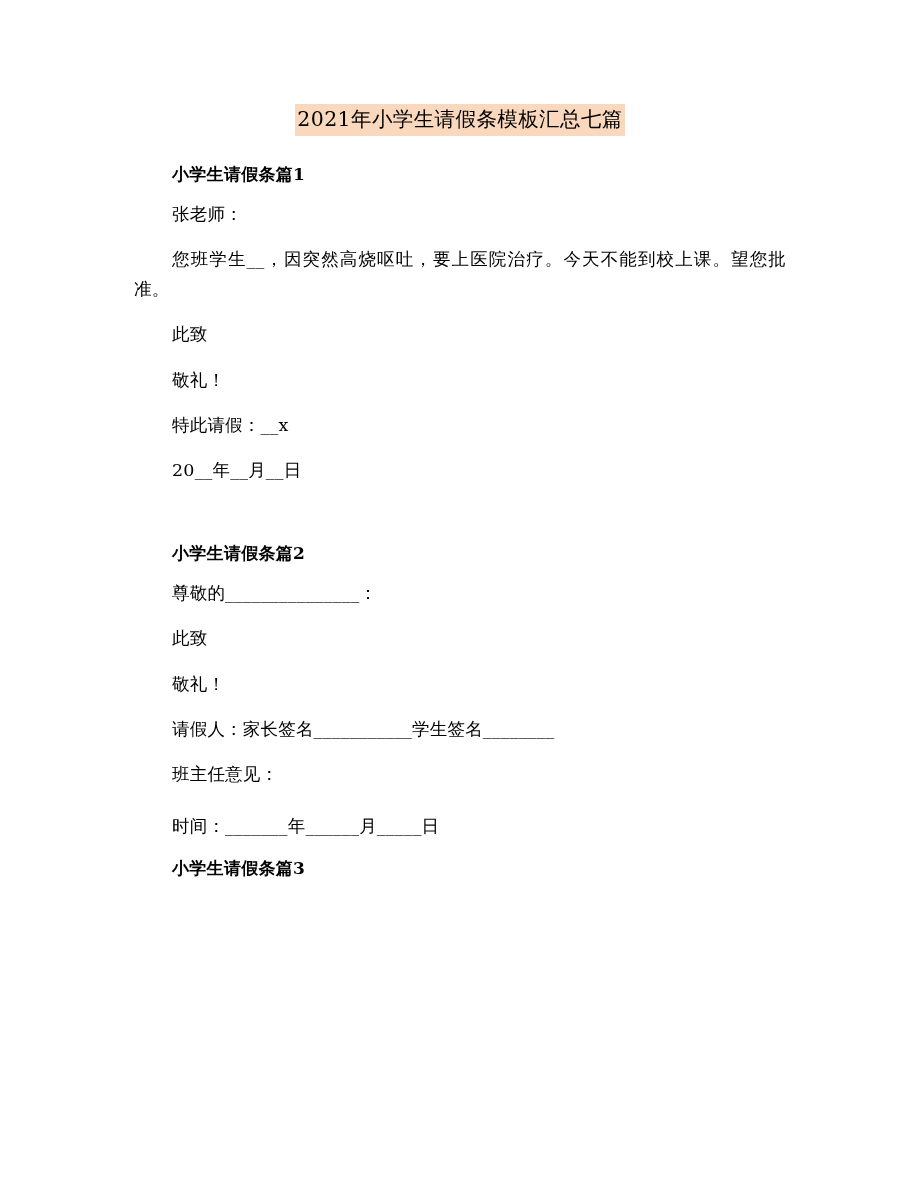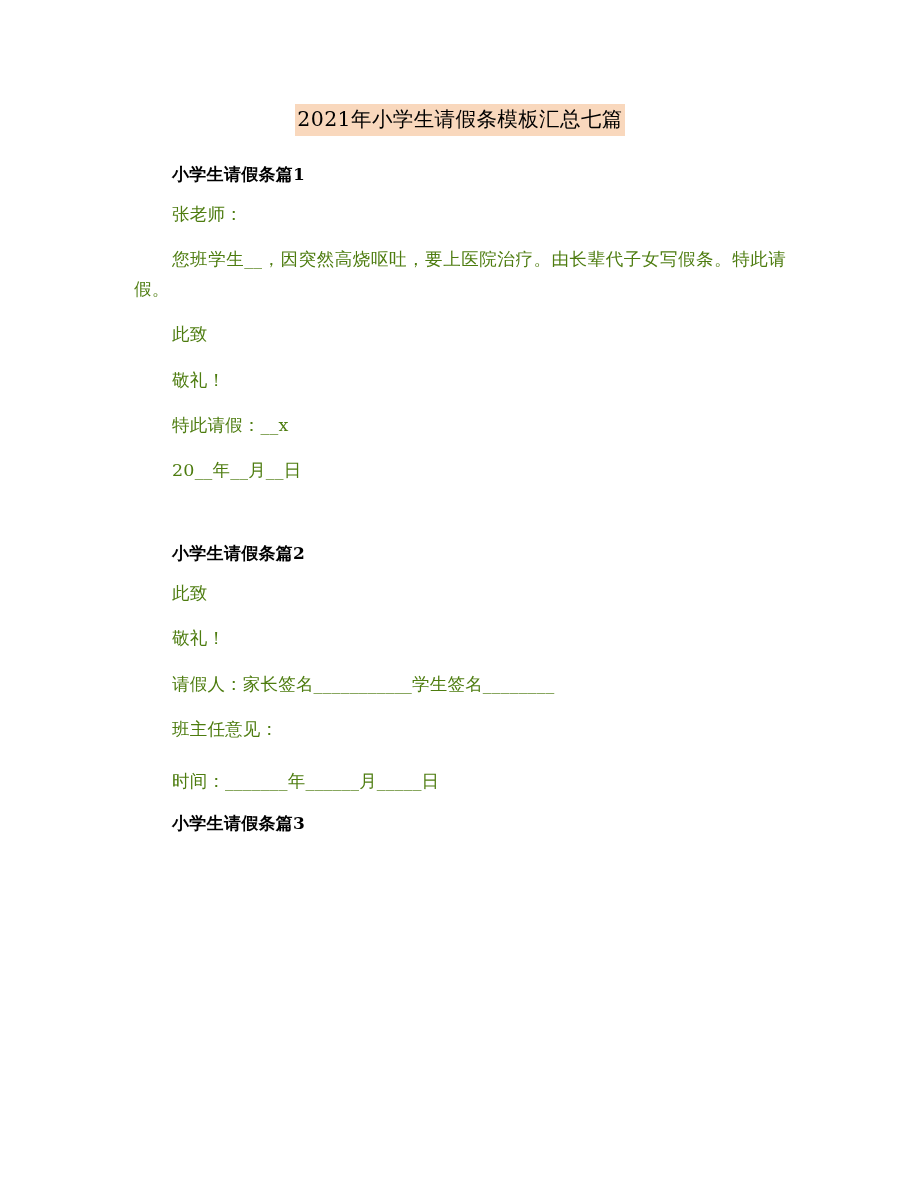--- a/index.html
+++ b/index.html
@@ -62,21 +62,21 @@
     font-family: "DejaVu Serif", "Liberation Serif", serif;
   }
   .heading.spaced-top {
     margin-top: 56px;
   }
 
   
   .para {
     font-size: 17.5px;
     line-height: 1.72;
-    color: #4d7c0f;
+    color: #000000;
     margin: 0 0 15px 0;
     text-indent: 38px;
     text-align: justify;
     text-justify: inter-character;
     letter-spacing: 0.2px;
     word-break: break-all;
     font-family: "DejaVu Serif", "Liberation Serif", serif;
   }
   .para.last-of-section {
     margin-bottom: 22px;
@@ -89,33 +89,34 @@
   <div class="content">
 
     <div class="doc-title-row">
       <span class="doc-title">2021年小学生请假条模板汇总七篇</span>
     </div>
 
     <div class="heading">小学生请假条篇1</div>
 
     <p class="para">张老师：</p>
 
-    <p class="para">您班学生__，因突然高烧呕吐，要上医院治疗。由长辈代子女写假条。特此请假。</p>
+    <p class="para">您班学生__，因突然高烧呕吐，要上医院治疗。今天不能到校上课。望您批准。</p>
 
     <p class="para">此致</p>
 
     <p class="para">敬礼！</p>
 
     <p class="para">特此请假：__x</p>
 
     <p class="para">20__年__月__日</p>
 
 
     <div class="heading spaced-top">小学生请假条篇2</div>
 
+    <p class="para">尊敬的_______________：</p>
 
 
     <p class="para">此致</p>
 
     <p class="para">敬礼！</p>
 
     <p class="para">请假人：家长签名___________学生签名________</p>
 
     <p class="para last-of-section">班主任意见：</p>
 

